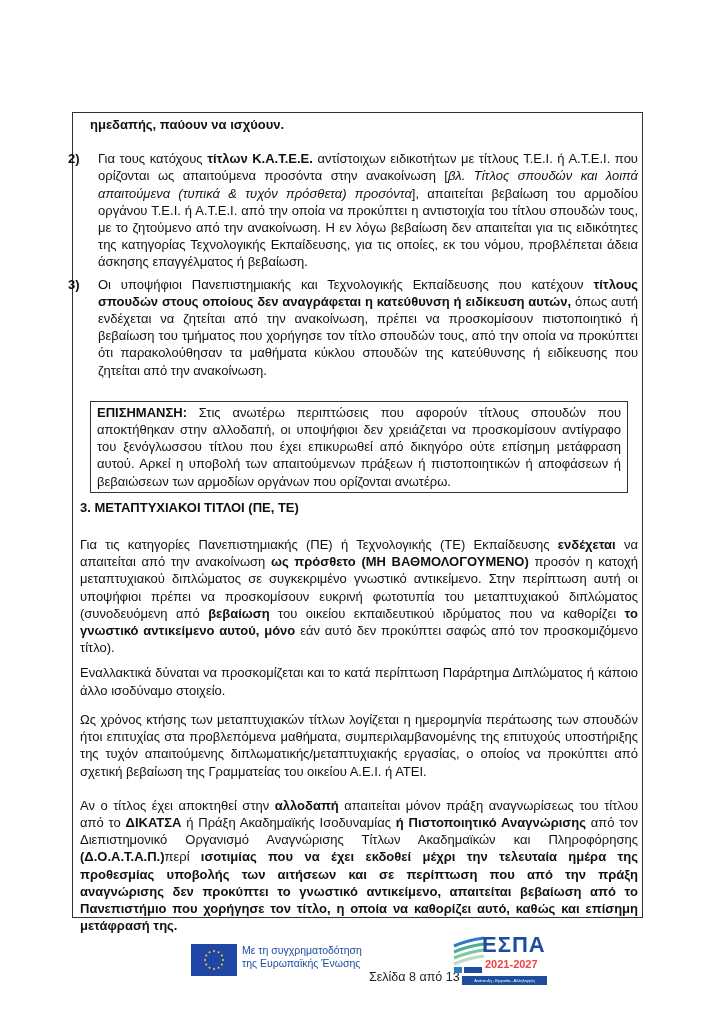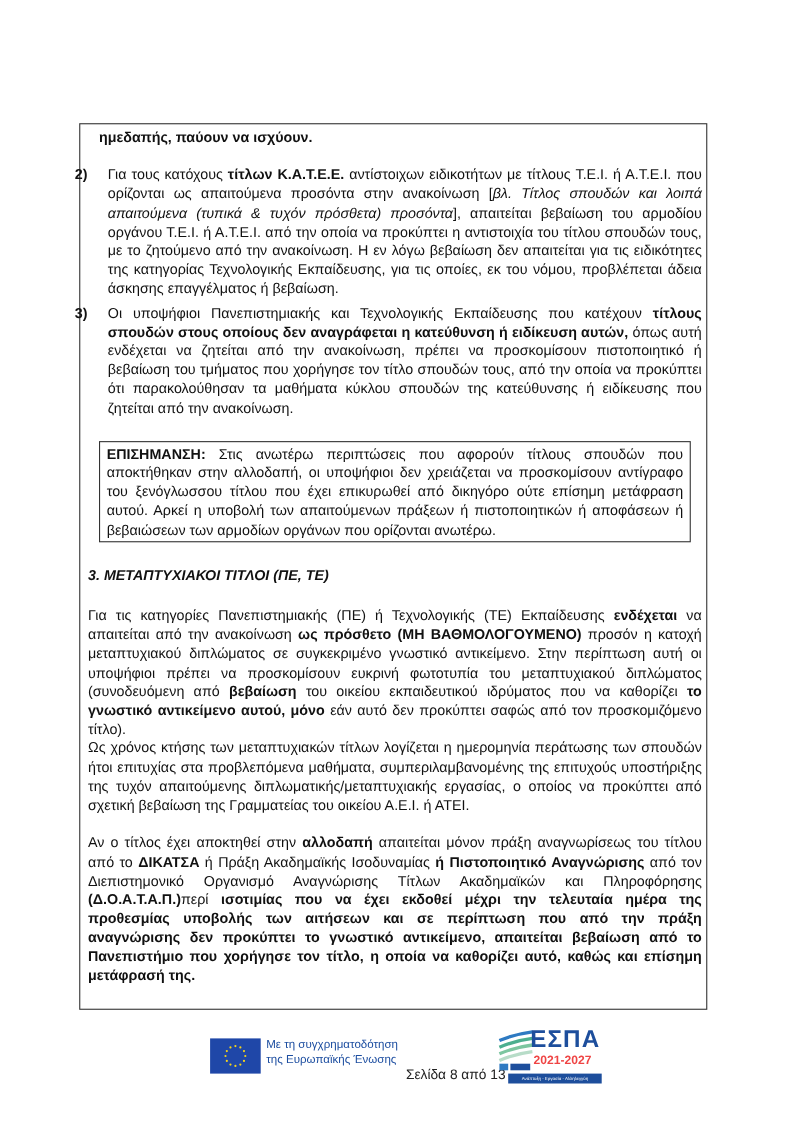--- a/index.html
+++ b/index.html
@@ -16,21 +16,21 @@
     font-size: 13px; line-height: 17.2px; text-align: justify;
   }
   p { margin: 0; }
   .b { font-weight: bold; }
   .i { font-style: italic; }
   .item { position: relative; padding-left: 18px; }
   .item .num { position: absolute; left: 0; top: 0; font-weight: bold; }
   .note-box {
     margin: 10px 10px 0 10px; border: 1.5px solid #333; padding: 2px 6px 2px 6px;
   }
-  .heading { font-weight: bold; margin-top: 21px; font-style: italic; }
+  .heading { font-weight: bold; margin-top: 6px; }
   .footer {
     position: absolute; left: 0; top: 930px; width: 724px; height: 70px;
   }
   .eu-flag {
     position: absolute; left: 191px; top: 944px; width: 46px; height: 32px;
     background: #1f47a8;
   }
   .eu-text {
     position: absolute; left: 242px; top: 944px; font-size: 10.5px; line-height: 13px;
     color: #1d4ea0; font-weight: normal;
@@ -76,22 +76,23 @@
   <div class="note-box">
     <p><span class="b">ΕΠΙΣΗΜΑΝΣΗ:</span><span> Στις ανωτέρω περιπτώσεις που αφορούν τίτλους σπουδών που αποκτήθηκαν στην αλλοδαπή, οι υποψήφιοι δεν χρειάζεται να προσκομίσουν αντίγραφο του ξενόγλωσσου τίτλου που έχει επικυρωθεί από δικηγόρο ούτε επίσημη μετάφραση αυτού. Αρκεί η υποβολή των απαιτούμενων πράξεων ή πιστοποιητικών ή αποφάσεων ή βεβαιώσεων των αρμοδίων οργάνων που ορίζονται ανωτέρω.</span></p>
   </div>
 
   <p class="heading">3. ΜΕΤΑΠΤΥΧΙΑΚΟΙ ΤΙΤΛΟΙ (ΠΕ, ΤΕ)</p>
 
   <p style="margin-top:20px;">
     <span>Για τις κατηγορίες Πανεπιστημιακής (ΠΕ) ή Τεχνολογικής (ΤΕ) Εκπαίδευσης </span><span class="b">ενδέχεται</span><span> να απαιτείται από την ανακοίνωση </span><span class="b">ως πρόσθετο (ΜΗ ΒΑΘΜΟΛΟΓΟΥΜΕΝΟ)</span><span> προσόν η κατοχή μεταπτυχιακού διπλώματος σε συγκεκριμένο γνωστικό αντικείμενο. Στην περίπτωση αυτή οι υποψήφιοι πρέπει να προσκομίσουν ευκρινή φωτοτυπία του μεταπτυχιακού διπλώματος (συνοδευόμενη από </span><span class="b">βεβαίωση</span><span> του οικείου εκπαιδευτικού ιδρύματος που να καθορίζει </span><span class="b">το γνωστικό αντικείμενο αυτού, μόνο</span><span> εάν αυτό δεν προκύπτει σαφώς από τον προσκομιζόμενο τίτλο).</span>
   </p>
 
+  <p style="margin-top:8px;">Εναλλακτικά δύναται να προσκομίζεται και το κατά περίπτωση Παράρτημα Διπλώματος ή κάποιο άλλο ισοδύναμο στοιχείο.</p>
 
-  <p style="margin-top:0;">Ως χρόνος κτήσης των μεταπτυχιακών τίτλων λογίζεται η ημερομηνία περάτωσης των σπουδών ήτοι επιτυχίας στα προβλεπόμενα μαθήματα, συμπεριλαμβανομένης της επιτυχούς υποστήριξης της τυχόν απαιτούμενης διπλωματικής/μεταπτυχιακής εργασίας, ο οποίος να προκύπτει από σχετική βεβαίωση της Γραμματείας του οικείου Α.Ε.Ι. ή ΑΤΕΙ.</p>
+  <p style="margin-top:12px;">Ως χρόνος κτήσης των μεταπτυχιακών τίτλων λογίζεται η ημερομηνία περάτωσης των σπουδών ήτοι επιτυχίας στα προβλεπόμενα μαθήματα, συμπεριλαμβανομένης της επιτυχούς υποστήριξης της τυχόν απαιτούμενης διπλωματικής/μεταπτυχιακής εργασίας, ο οποίος να προκύπτει από σχετική βεβαίωση της Γραμματείας του οικείου Α.Ε.Ι. ή ΑΤΕΙ.</p>
 
   <div style="height:17px;"></div>
 
   <p>
     <span>Αν ο τίτλος έχει αποκτηθεί στην </span><span class="b">αλλοδαπή</span><span> απαιτείται μόνον πράξη αναγνωρίσεως του τίτλου από το </span><span class="b">ΔΙΚΑΤΣΑ</span><span> ή Πράξη Ακαδημαϊκής Ισοδυναμίας </span><span class="b">ή Πιστοποιητικό Αναγνώρισης</span><span> από τον Διεπιστημονικό Οργανισμό Αναγνώρισης Τίτλων Ακαδημαϊκών και Πληροφόρησης </span><span class="b">(Δ.Ο.Α.Τ.Α.Π.)</span><span>περί </span><span class="b">ισοτιμίας που να έχει εκδοθεί μέχρι την τελευταία ημέρα της προθεσμίας υποβολής των αιτήσεων και σε περίπτωση που από την πράξη αναγνώρισης δεν προκύπτει το γνωστικό αντικείμενο, απαιτείται βεβαίωση από το Πανεπιστήμιο που χορήγησε τον τίτλο, η οποία να καθορίζει αυτό, καθώς και επίσημη μετάφρασή της.</span>
   </p>
 
   <div style="height:17px;"></div>
 
 </div>

